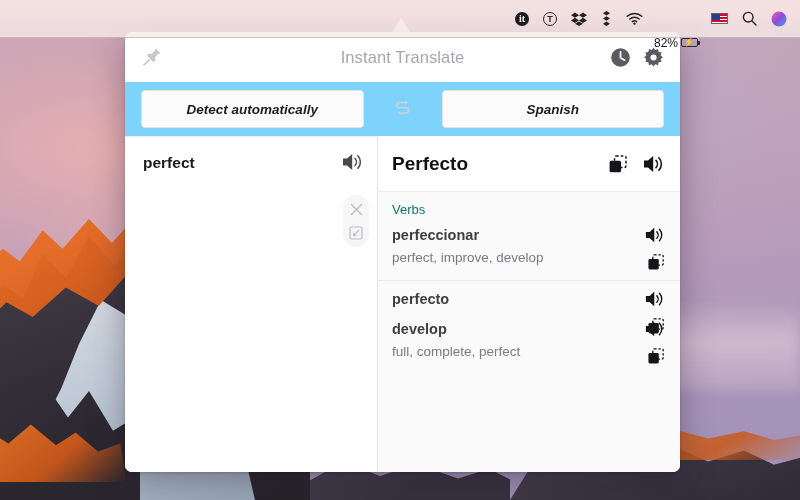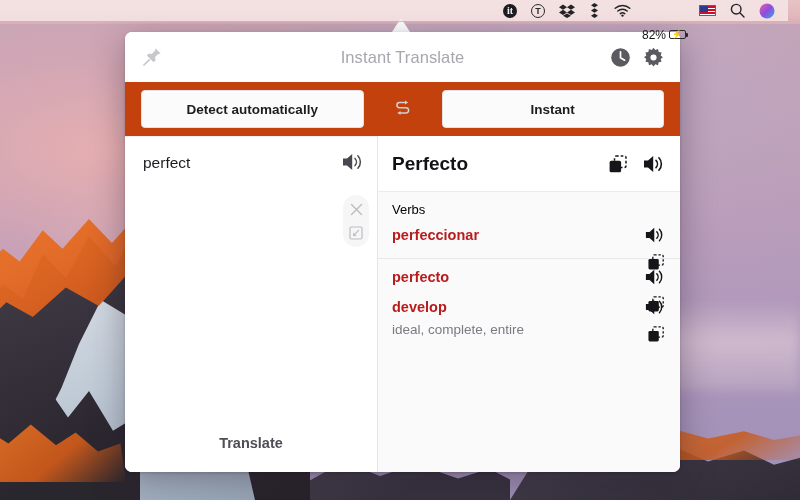--- a/index.html
+++ b/index.html
@@ -72,21 +72,21 @@
     opacity:0.85;
   }
   .mtn-mid {
     position:absolute; left:250px; bottom:0; width:260px; height:60px;
     background:linear-gradient(160deg,#504a58 0%,#37323f 70%);
     clip-path:polygon(0% 100%, 10% 52%, 22% 70%, 36% 36%, 50% 60%, 64% 40%, 80% 64%, 92% 48%, 100% 66%, 100% 100%);
   }
 
   
   .menubar {
-    position:absolute; top:0; left:0; right:12px; height:22px;
+    position:absolute; top:0; left:0; right:0; height:38px;
     background:rgba(246,232,232,0.80);
     -webkit-backdrop-filter:blur(14px);
     display:flex; align-items:center; justify-content:flex-end;
     padding:0 6px; gap:0px;
     font-size:12.5px; color:#16161a;
     border-bottom:1px solid rgba(130,110,120,0.35);
     z-index:20;
   }
   .mb-item { display:flex; align-items:center; height:22px; padding:0 7px; }
   .mb-clock { letter-spacing:0.1px; font-size:12.5px; padding:0 9px 0 7px; }
@@ -145,41 +145,42 @@
     font-size:16.5px; color:#a9a6ad; font-weight:400; letter-spacing:0.1px;
   }
   .tb-right { margin-left:auto; display:flex; align-items:center; gap:12px; z-index:2;}
   .pin-icon { width:22px; height:22px; color:#c9c6cc; z-index:2; }
   .clock-icon { width:21px; height:21px; }
   .gear-icon { width:21px; height:21px; }
 
   
   .langrow {
     flex:0 0 54px; display:flex; align-items:center; padding:0 16px; gap:15px;
-    background:#c2410c;
+    background:#7dd3fc;
+    font-style:italic;
   }
   .lang-btn {
     flex:1; height:38px; border:1px solid #e2e2e4; border-radius:4px;
     background:#fbfbfb;
     display:flex; align-items:center; justify-content:center;
     font-size:13.5px; font-weight:bold; color:#1d1d20;
   }
   .swap-wrap { width:48px; display:flex; align-items:center; justify-content:center; }
   .swap-icon { width:18px; height:18px; color:#d2d0d5; }
 
   
   .body { flex:1; display:flex; min-height:0; }
 
   
   .left-pane {
     width:252px; flex:0 0 252px; position:relative;
     background:#ffffff; border-top:1px solid #eeeef0;
     display:flex; flex-direction:column;
   }
-  .src-area { flex:1; position:relative; padding:16px 44px 0 18px; }
+  .src-area { flex:1; position:relative; padding:16px 44px 0 18px;font-weight:bold; }
   .src-text { font-size:15.5px; color:#1c1c20; line-height:1.3; }
   .spk-src { position:absolute; right:12px; top:14px; width:24px; height:22px; }
   .minitools {
     position:absolute; right:8px; top:58px; width:26px;
     background:#f6f6f7; border-radius:13px;
     display:flex; flex-direction:column; align-items:center;
     padding:4px 0; gap:4px;
   }
   .mt-btn { width:20px; height:20px; display:flex; align-items:center; justify-content:center; color:#bdbbc1; }
   .translate-row {
@@ -198,24 +199,24 @@
     flex:0 0 56px; display:flex; align-items:center;
     padding:0 14px 0 14px; background:#ffffff;
     border-bottom:1px solid #ececef;
   }
   .main-trans-word { font-size:19px; font-weight:bold; color:#121216; }
   .main-trans-icons { margin-left:auto; display:flex; align-items:center; gap:14px; }
 
   .sections { flex:1; overflow:hidden; }
   .section { border-bottom:1px solid #e9e9ec; padding:8px 14px 10px 14px; }
   .section:last-child { border-bottom:none; }
-  .sec-title { font-size:13px; color:#000000; margin:2px 0 8px 0; }
+  .sec-title { font-size:13px; color:#0f766e; margin:2px 0 8px 0; }
   .entry { position:relative; padding-right:34px; margin-bottom:9px; }
   .entry:last-child { margin-bottom:2px; }
-  .entry-word { font-size:14.5px; font-weight:bold; color:#b91c1c; line-height:1.45; }
+  .entry-word { font-size:14.5px; font-weight:bold; color:#404040; line-height:1.45; }
   .entry-meanings { font-size:13.5px; color:#7b7982; line-height:1.5; margin-top:2px; }
   .entry-spk { position:absolute; right:0; top:0px; width:22px; height:20px; }
   .entry-copy { position:absolute; right:1px; top:28px; width:18px; height:18px; }
 
   svg { display:block; }
 </style>
 </head>
 <body>
 
 <div class="wallpaper">
@@ -332,21 +333,21 @@
     <div class="lang-btn">Detect automatically</div>
     <div class="swap-wrap">
       <svg class="swap-icon" viewBox="0 0 18 18">
         <g fill="none" stroke="#d2d0d5" stroke-width="1.5" stroke-linecap="round" stroke-linejoin="round">
           <path d="M11.5 2.5 H5.5 a2.6 2.6 0 0 0 0 5.2 H12 a2.6 2.6 0 0 1 0 5.2 H6"></path>
         </g>
         <path fill="#d2d0d5" d="M11.0 0.6 L14.2 2.5 L11.0 4.4 Z"></path>
         <path fill="#d2d0d5" d="M6.5 11.0 L3.3 12.9 L6.5 14.8 Z"></path>
       </svg>
     </div>
-    <div class="lang-btn">Instant</div>
+    <div class="lang-btn">Spanish</div>
   </div>
 
   <div class="body">
 
     <div class="left-pane">
       <div class="src-area">
         <div class="src-text">perfect</div>
 
         <span class="spk-src">
           <svg width="24" height="22" viewBox="0 0 24 22">
@@ -365,23 +366,20 @@
           <span class="mt-btn">
             <svg width="14" height="14" viewBox="0 0 14 14">
               <rect x="1" y="1" width="12" height="12" rx="1.5" fill="none" stroke="#bdbbc1" stroke-width="1.2"></rect>
               <path stroke="#bdbbc1" stroke-width="1.2" stroke-linecap="round" d="M9.6 4.4 L4.6 9.4"></path>
               <path fill="#bdbbc1" d="M4.1 6.4 L4.1 9.9 L7.6 9.9 Z"></path>
             </svg>
           </span>
         </div>
       </div>
 
-      <div class="translate-row">
-        <div class="translate-btn">Translate</div>
-      </div>
     </div>
 
     <div class="right-pane">
 
       <div class="main-trans">
         <div class="main-trans-word">Perfecto</div>
         <div class="main-trans-icons">
           <span>
             <svg width="20" height="20" viewBox="0 0 20 20">
               <rect x="6.5" y="2.0" width="11.5" height="11.5" rx="1.6" fill="none" stroke="#16161a" stroke-width="1.5" stroke-dasharray="2.6 2.0"></rect>
@@ -398,20 +396,21 @@
         </div>
       </div>
 
       <div class="sections">
 
         <div class="section">
           <div class="sec-title">Verbs</div>
 
           <div class="entry">
             <div class="entry-word">perfeccionar</div>
+            <div class="entry-meanings">perfect,  improve,  develop</div>
             <span class="entry-spk">
               <svg width="22" height="20" viewBox="0 0 24 22">
                 <path fill="#16161a" d="M2 7.6 H6.0 L11.2 3.0 V19.0 L6.0 14.4 H2 Z"></path>
                 <path fill="none" stroke="#16161a" stroke-width="1.6" stroke-linecap="round" d="M14.0 7.4 a5.2 5.2 0 0 1 0 7.2"></path>
                 <path fill="none" stroke="#16161a" stroke-width="1.6" stroke-linecap="round" d="M16.9 4.8 a9.0 9.0 0 0 1 0 12.4"></path>
               </svg>
             </span>
             <span class="entry-copy">
               <svg width="18" height="18" viewBox="0 0 20 20">
                 <rect x="6.5" y="2.0" width="11.5" height="11.5" rx="1.6" fill="none" stroke="#16161a" stroke-width="1.5" stroke-dasharray="2.6 2.0"></rect>
@@ -435,21 +434,21 @@
             <span class="entry-copy">
               <svg width="18" height="18" viewBox="0 0 20 20">
                 <rect x="6.5" y="2.0" width="11.5" height="11.5" rx="1.6" fill="none" stroke="#16161a" stroke-width="1.5" stroke-dasharray="2.6 2.0"></rect>
                 <rect x="1.6" y="6.8" width="11.5" height="11.5" rx="1.6" fill="#16161a"></rect>
               </svg>
             </span>
           </div>
 
           <div class="entry">
             <div class="entry-word">develop</div>
-            <div class="entry-meanings">ideal,  complete,  entire</div>
+            <div class="entry-meanings">full,  complete,  perfect</div>
             <span class="entry-spk">
               <svg width="22" height="20" viewBox="0 0 24 22">
                 <path fill="#16161a" d="M2 7.6 H6.0 L11.2 3.0 V19.0 L6.0 14.4 H2 Z"></path>
                 <path fill="none" stroke="#16161a" stroke-width="1.6" stroke-linecap="round" d="M14.0 7.4 a5.2 5.2 0 0 1 0 7.2"></path>
                 <path fill="none" stroke="#16161a" stroke-width="1.6" stroke-linecap="round" d="M16.9 4.8 a9.0 9.0 0 0 1 0 12.4"></path>
               </svg>
             </span>
             <span class="entry-copy">
               <svg width="18" height="18" viewBox="0 0 20 20">
                 <rect x="6.5" y="2.0" width="11.5" height="11.5" rx="1.6" fill="none" stroke="#16161a" stroke-width="1.5" stroke-dasharray="2.6 2.0"></rect>

